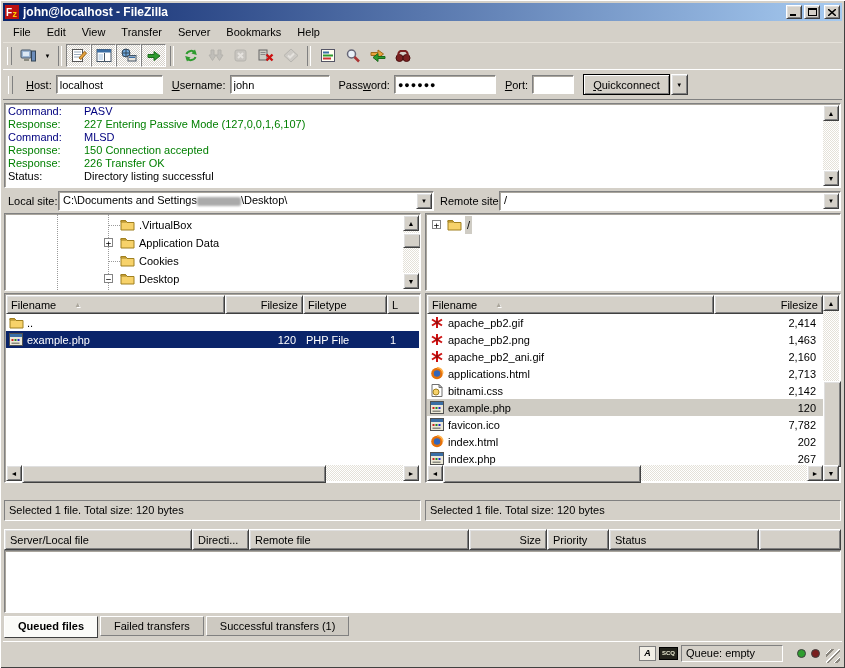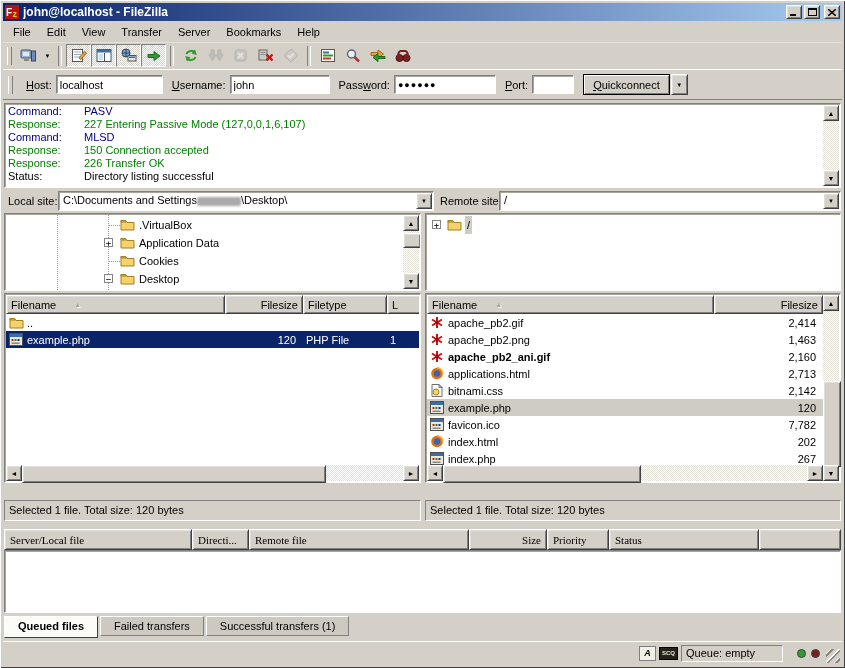--- a/index.html
+++ b/index.html
@@ -84,21 +84,21 @@
   .cell.num{justify-content:flex-end;padding-right:7px;}
   .file-ico{display:inline-flex;width:16px;flex:none;margin-right:2px;}
   .hscroll{position:absolute;bottom:1px;left:1px;height:16px;
            background-image:conic-gradient(#fff 25%,#e4e1d8 0 50%,#fff 0 75%,#e4e1d8 0);background-size:2px 2px;}
   .hs-btn{position:absolute;top:0;width:16px;height:16px;font-size:7px;line-height:13px;text-align:center;padding:0;}
   .hs-btn.left{left:0}.hs-btn.right{right:0}
   .hs-thumb{position:absolute;top:0;height:16px;}
   
   .statusline{position:absolute;top:500px;height:21px;box-sizing:border-box;line-height:18px;padding-left:4px;
               border:1px solid;border-color:#808080 #fff #fff #808080;background:#d4d0c8;white-space:nowrap;overflow:hidden;}
-  .queuehdr{position:absolute;left:4px;top:529px;width:837px;height:36px;display:flex;overflow:hidden;font-family:Liberation Serif, serif;}
+  .queuehdr{position:absolute;left:4px;top:529px;width:837px;height:36px;display:flex;overflow:hidden;}
   .qcolhdr{height:21px;box-sizing:border-box;padding:3px 5px;white-space:nowrap;overflow:hidden;flex:none;display:flex;align-items:center;}
   .qcolhdr.num{justify-content:flex-end;}
   .queuebody{position:absolute;left:4px;top:550px;width:837px;height:63px;}
   
   .tabsrow{position:absolute;left:4px;top:616px;height:23px;display:flex;align-items:flex-start;}
   .tab{height:20px;box-sizing:border-box;padding:3px 13px 0;background:#cdc9c1;margin-right:2px;
        border:1px solid;border-color:#fff #808080 #808080 #fff;white-space:nowrap;}
   .tab.active{background:#fbfbf8;font-weight:bold;height:22px;border-color:#fff #404040 #404040 #fff;}
   .statusbar{position:absolute;left:3px;top:641px;width:839px;height:24px;box-sizing:border-box;border-top:1px solid #fff;
              display:flex;align-items:center;justify-content:flex-end;padding-right:22px;}
@@ -527,21 +527,21 @@
                 <circle cx="7" cy="6.5" r="1.5" fill="#881111"></circle>
               </svg>
             </span>
             <span>apache_pb2.png</span>
           </div>
           <div class="cell num" style="width: 109px;">
             <span>1,463</span>
           </div>
         </div>
         <div class="file-row">
-          <div class="cell" style="width: 287px; font-weight: bold;">
+          <div class="cell" style="width: 287px;">
             <span class="file-ico">
               <svg width="14" height="13">
                 <g stroke="#cc1111" stroke-width="2">
                   <line x1="7" y1="1" x2="7" y2="12"></line>
                   <line x1="2" y1="3.5" x2="12" y2="9.5"></line>
                   <line x1="12" y1="3.5" x2="2" y2="9.5"></line>
                 </g>
                 <circle cx="7" cy="6.5" r="1.5" fill="#881111"></circle>
               </svg>
             </span>

